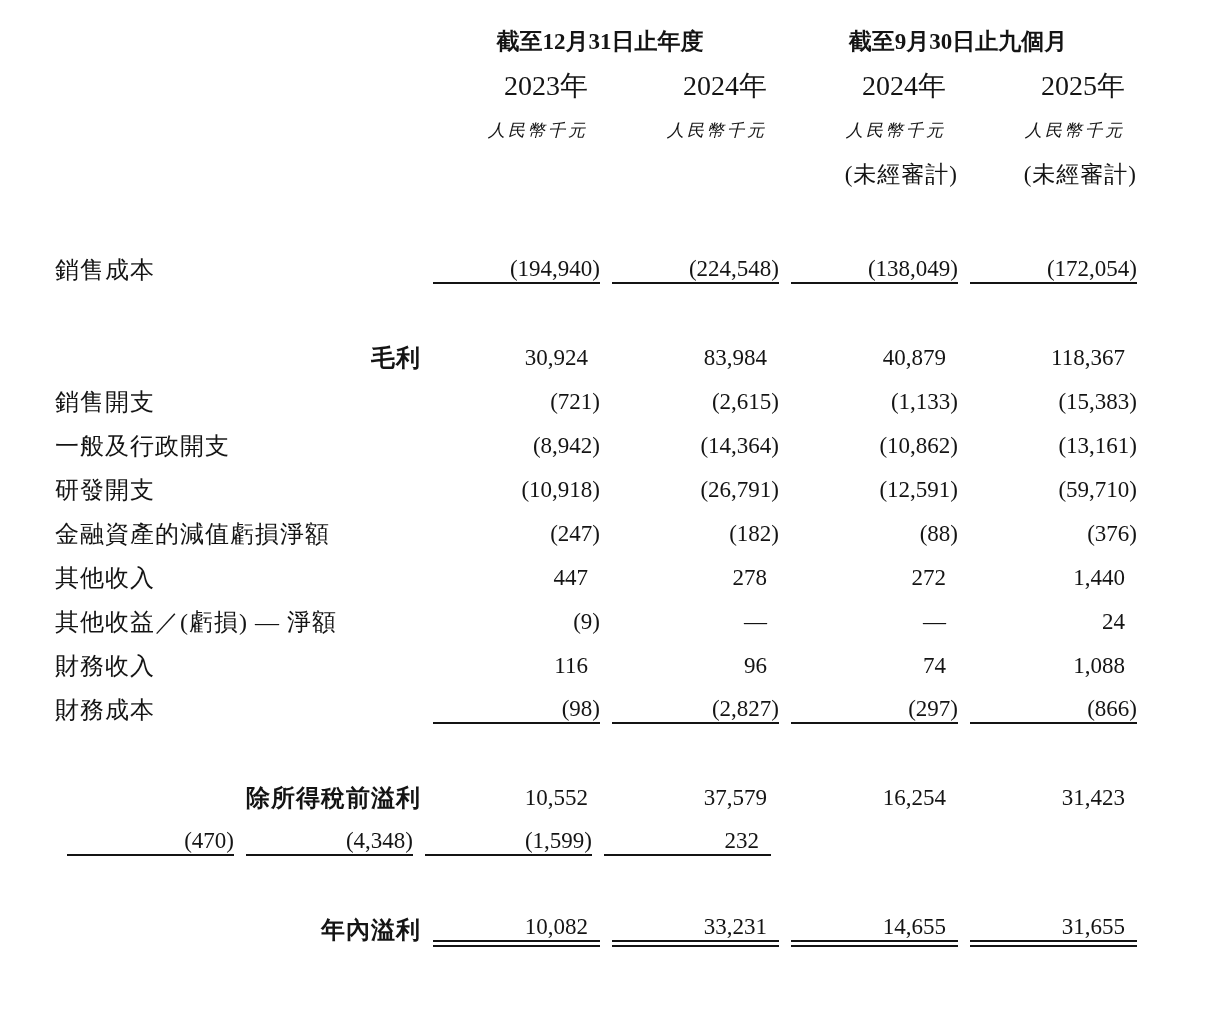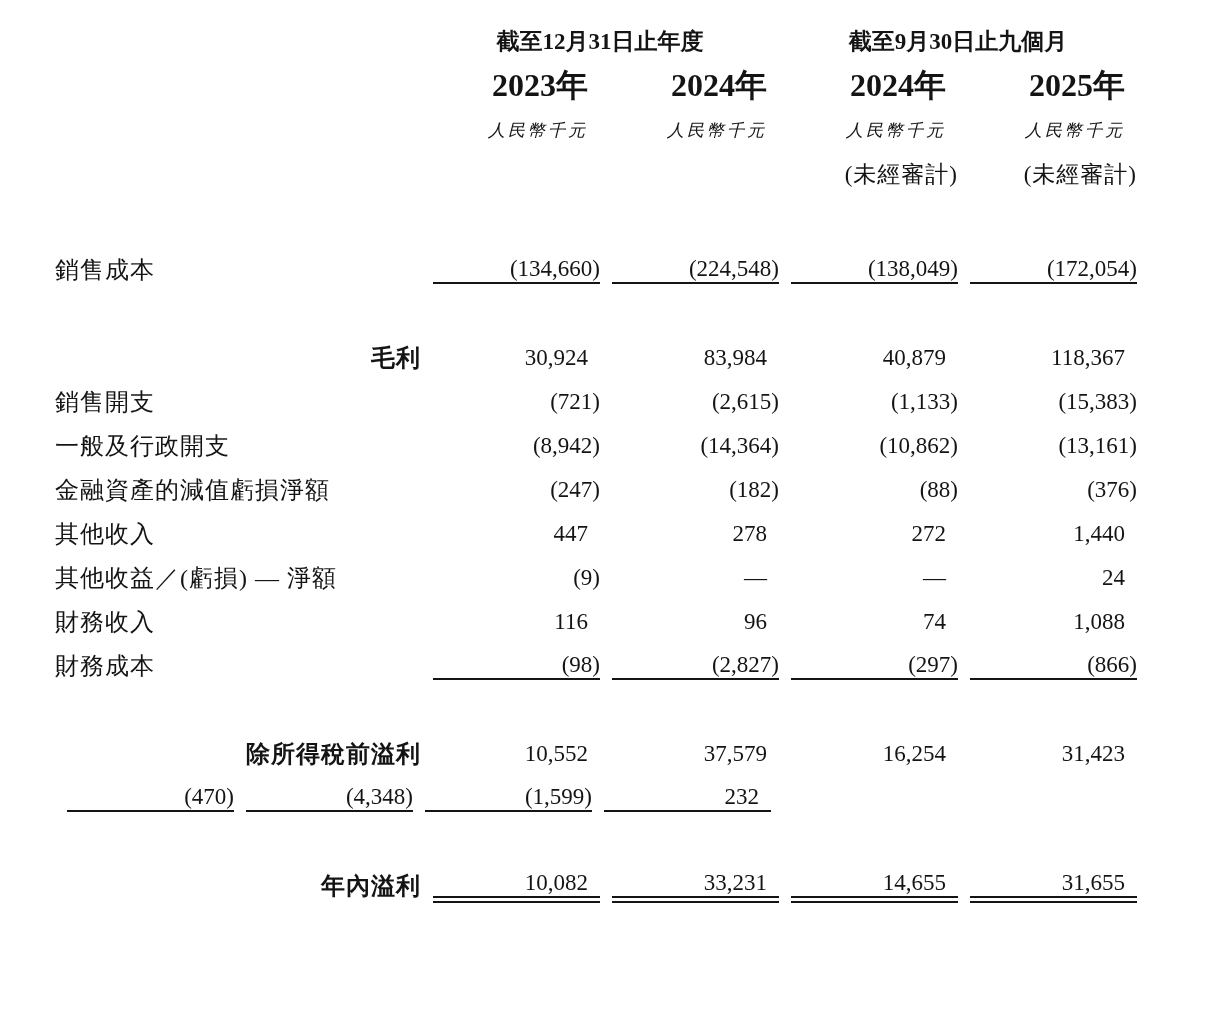--- a/index.html
+++ b/index.html
@@ -23,21 +23,21 @@
 
   .bold .label { font-weight: bold; text-align: right; }
 
   
   .hgroup-row { display: flex; height: 46px; align-items: center; }
   .label-spacer { flex: 1; }
   .group {
     width: 346px; margin-left: 12px; text-align: center;
     font-weight: bold; font-size: 23px; white-space: nowrap;
   }
-  .year-row .num { font-weight: bold; font-size: 32px; }
+  .year-row .num { font-weight: normal; font-size: 28px; }
   .unit-row .num { font-style: italic; letter-spacing: 3px; font-size: 17px; }
   .note-row .num { letter-spacing: 1px; font-size: 23px; }
 
   .gap-after-header { height: 52px; }
   .spacer { height: 44px; }
 
   
   .ul-single .num { border-bottom: 2px solid #141414; }
   .ul-double .num { border-bottom: 7px double #141414; }
 </style>
@@ -74,21 +74,21 @@
     <div class="cell num"></div>
     <div class="cell num">(未經審計)</div>
     <div class="cell num">(未經審計)</div>
   </div>
 
   <div class="gap-after-header"></div>
 
 
   <div class="row ul-single">
     <div class="cell label">銷售成本</div>
-    <div class="cell num">(134,660)</div>
+    <div class="cell num">(194,940)</div>
     <div class="cell num">(224,548)</div>
     <div class="cell num">(138,049)</div>
     <div class="cell num">(172,054)</div>
   </div>
 
   <div class="spacer"></div>
 
   <div class="row bold">
     <div class="cell label">毛利</div>
     <div class="cell num pad">30,924</div>
@@ -106,20 +106,27 @@
   </div>
 
   <div class="row">
     <div class="cell label">一般及行政開支</div>
     <div class="cell num">(8,942)</div>
     <div class="cell num">(14,364)</div>
     <div class="cell num">(10,862)</div>
     <div class="cell num">(13,161)</div>
   </div>
 
+  <div class="row">
+    <div class="cell label">研發開支</div>
+    <div class="cell num">(10,918)</div>
+    <div class="cell num">(26,791)</div>
+    <div class="cell num">(12,591)</div>
+    <div class="cell num">(59,710)</div>
+  </div>
 
   <div class="row">
     <div class="cell label">金融資產的減值虧損淨額</div>
     <div class="cell num">(247)</div>
     <div class="cell num">(182)</div>
     <div class="cell num">(88)</div>
     <div class="cell num">(376)</div>
   </div>
 
   <div class="row">

